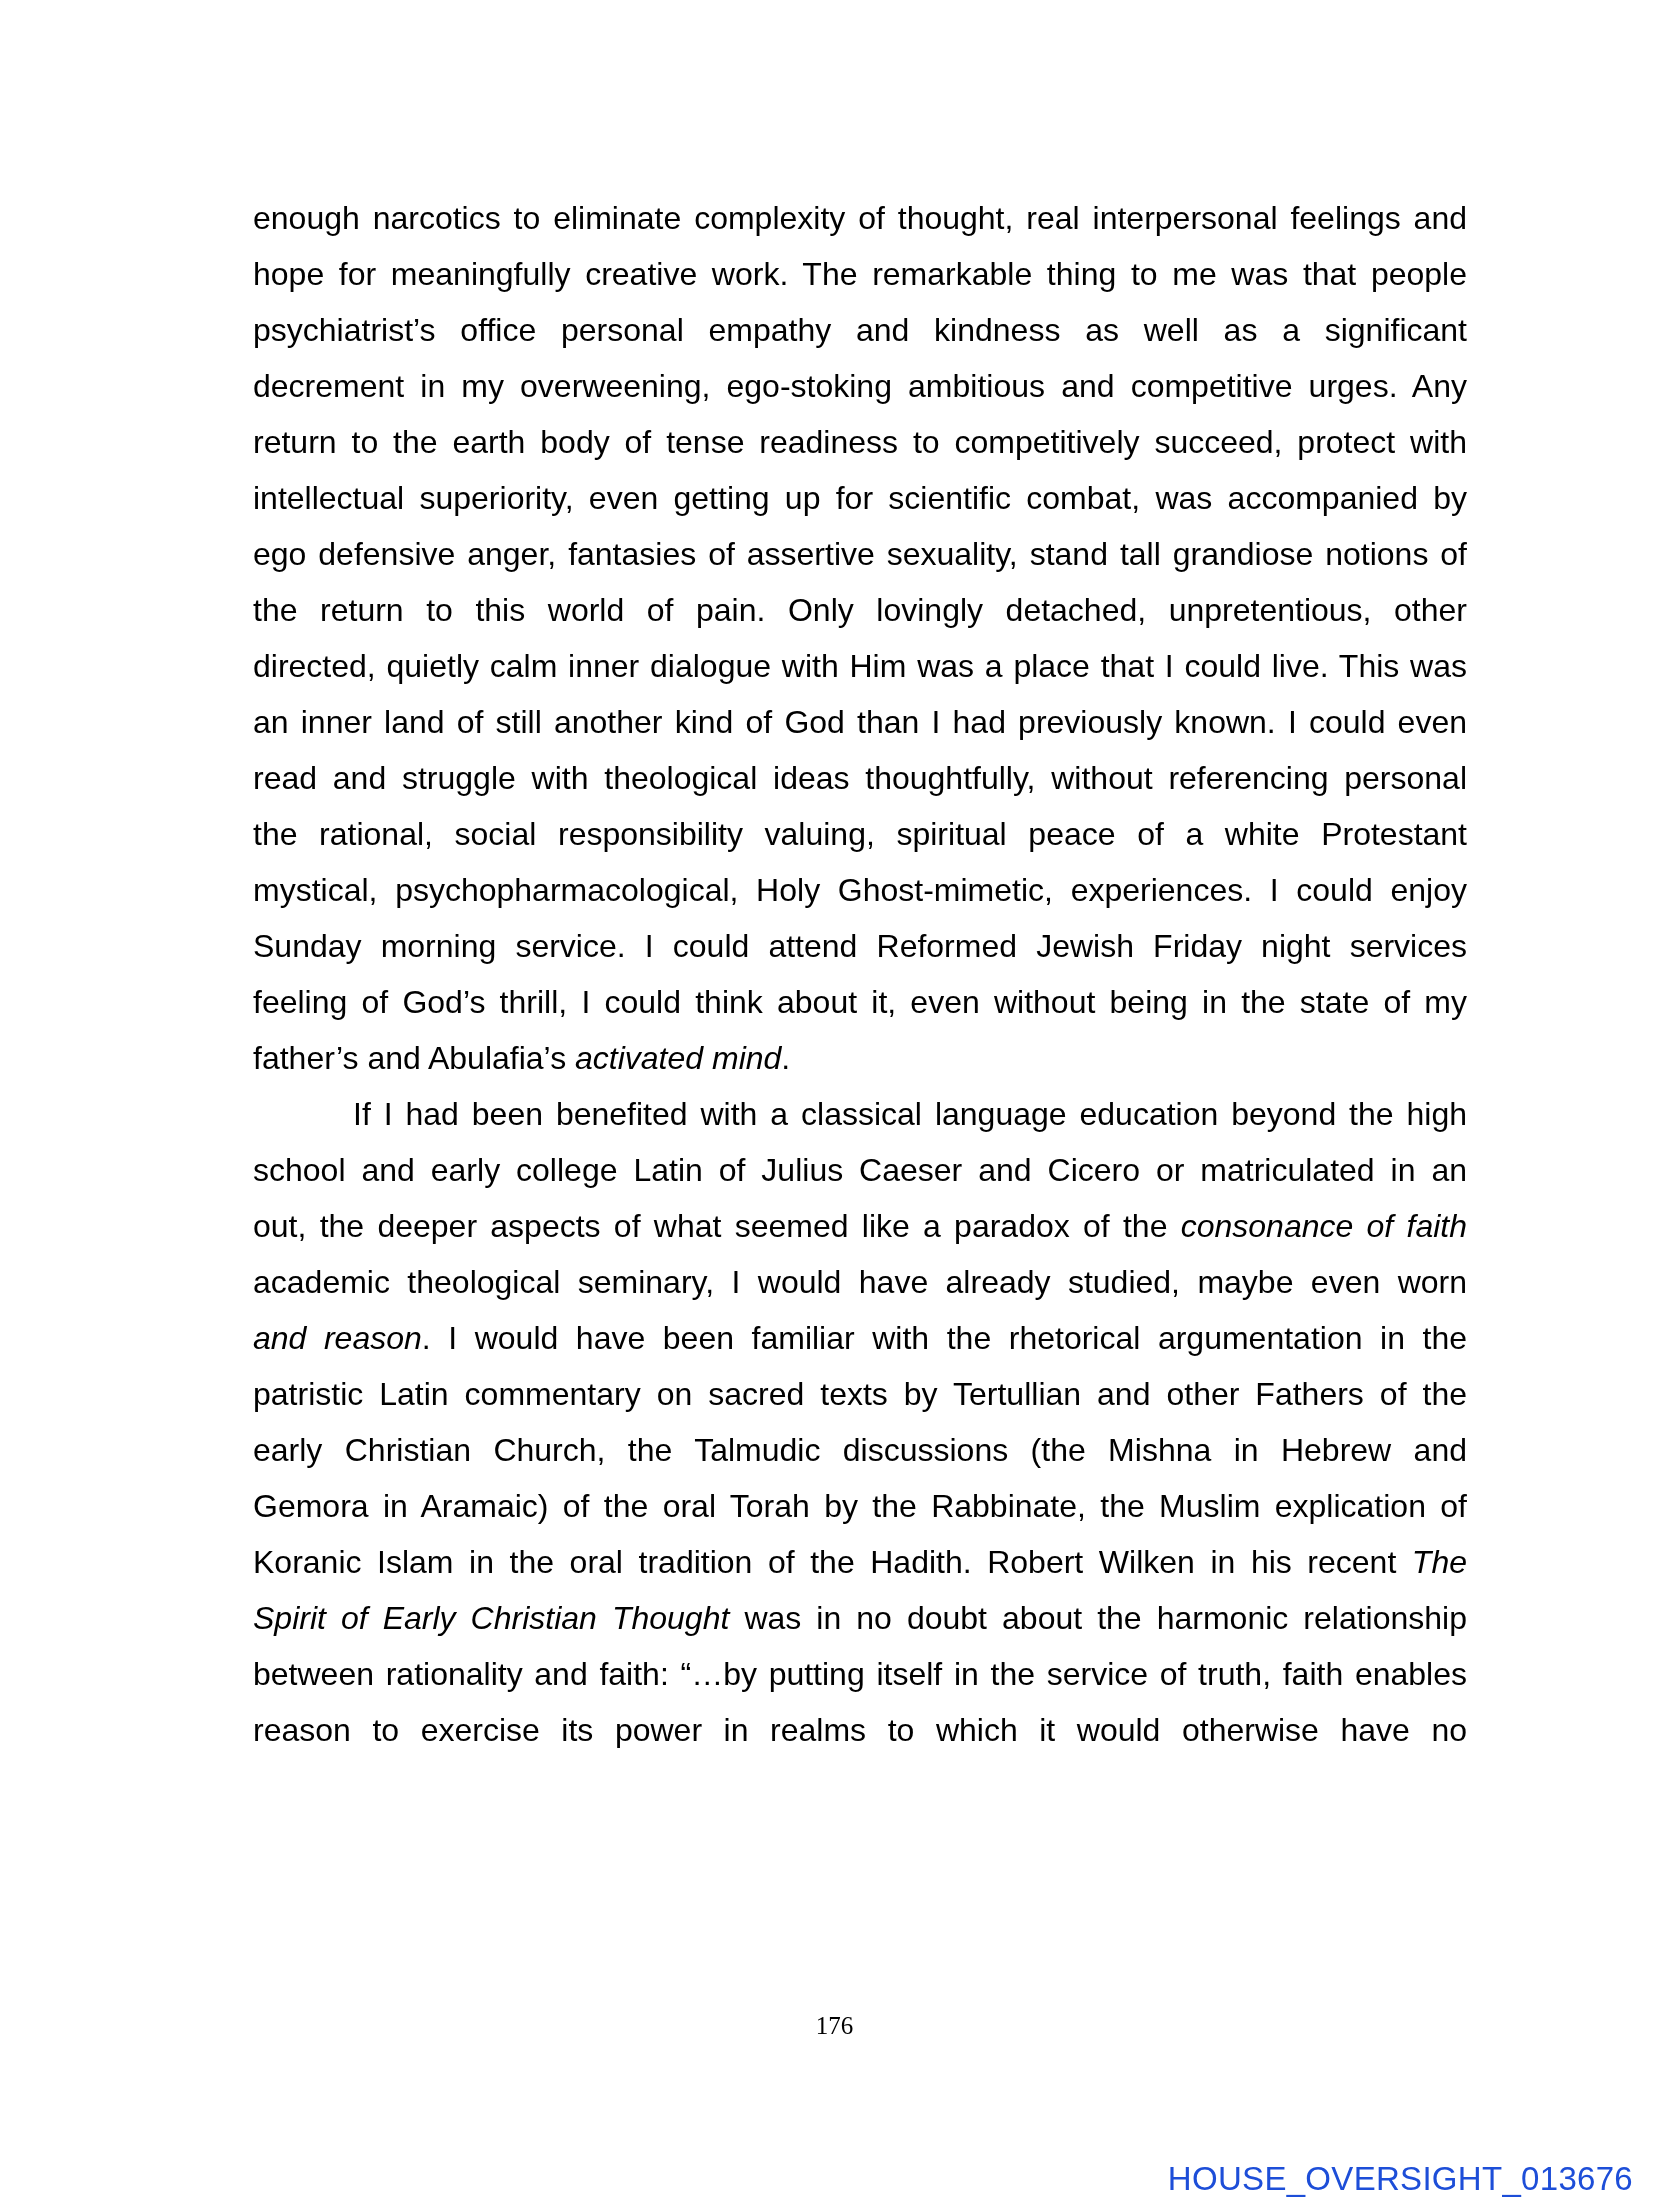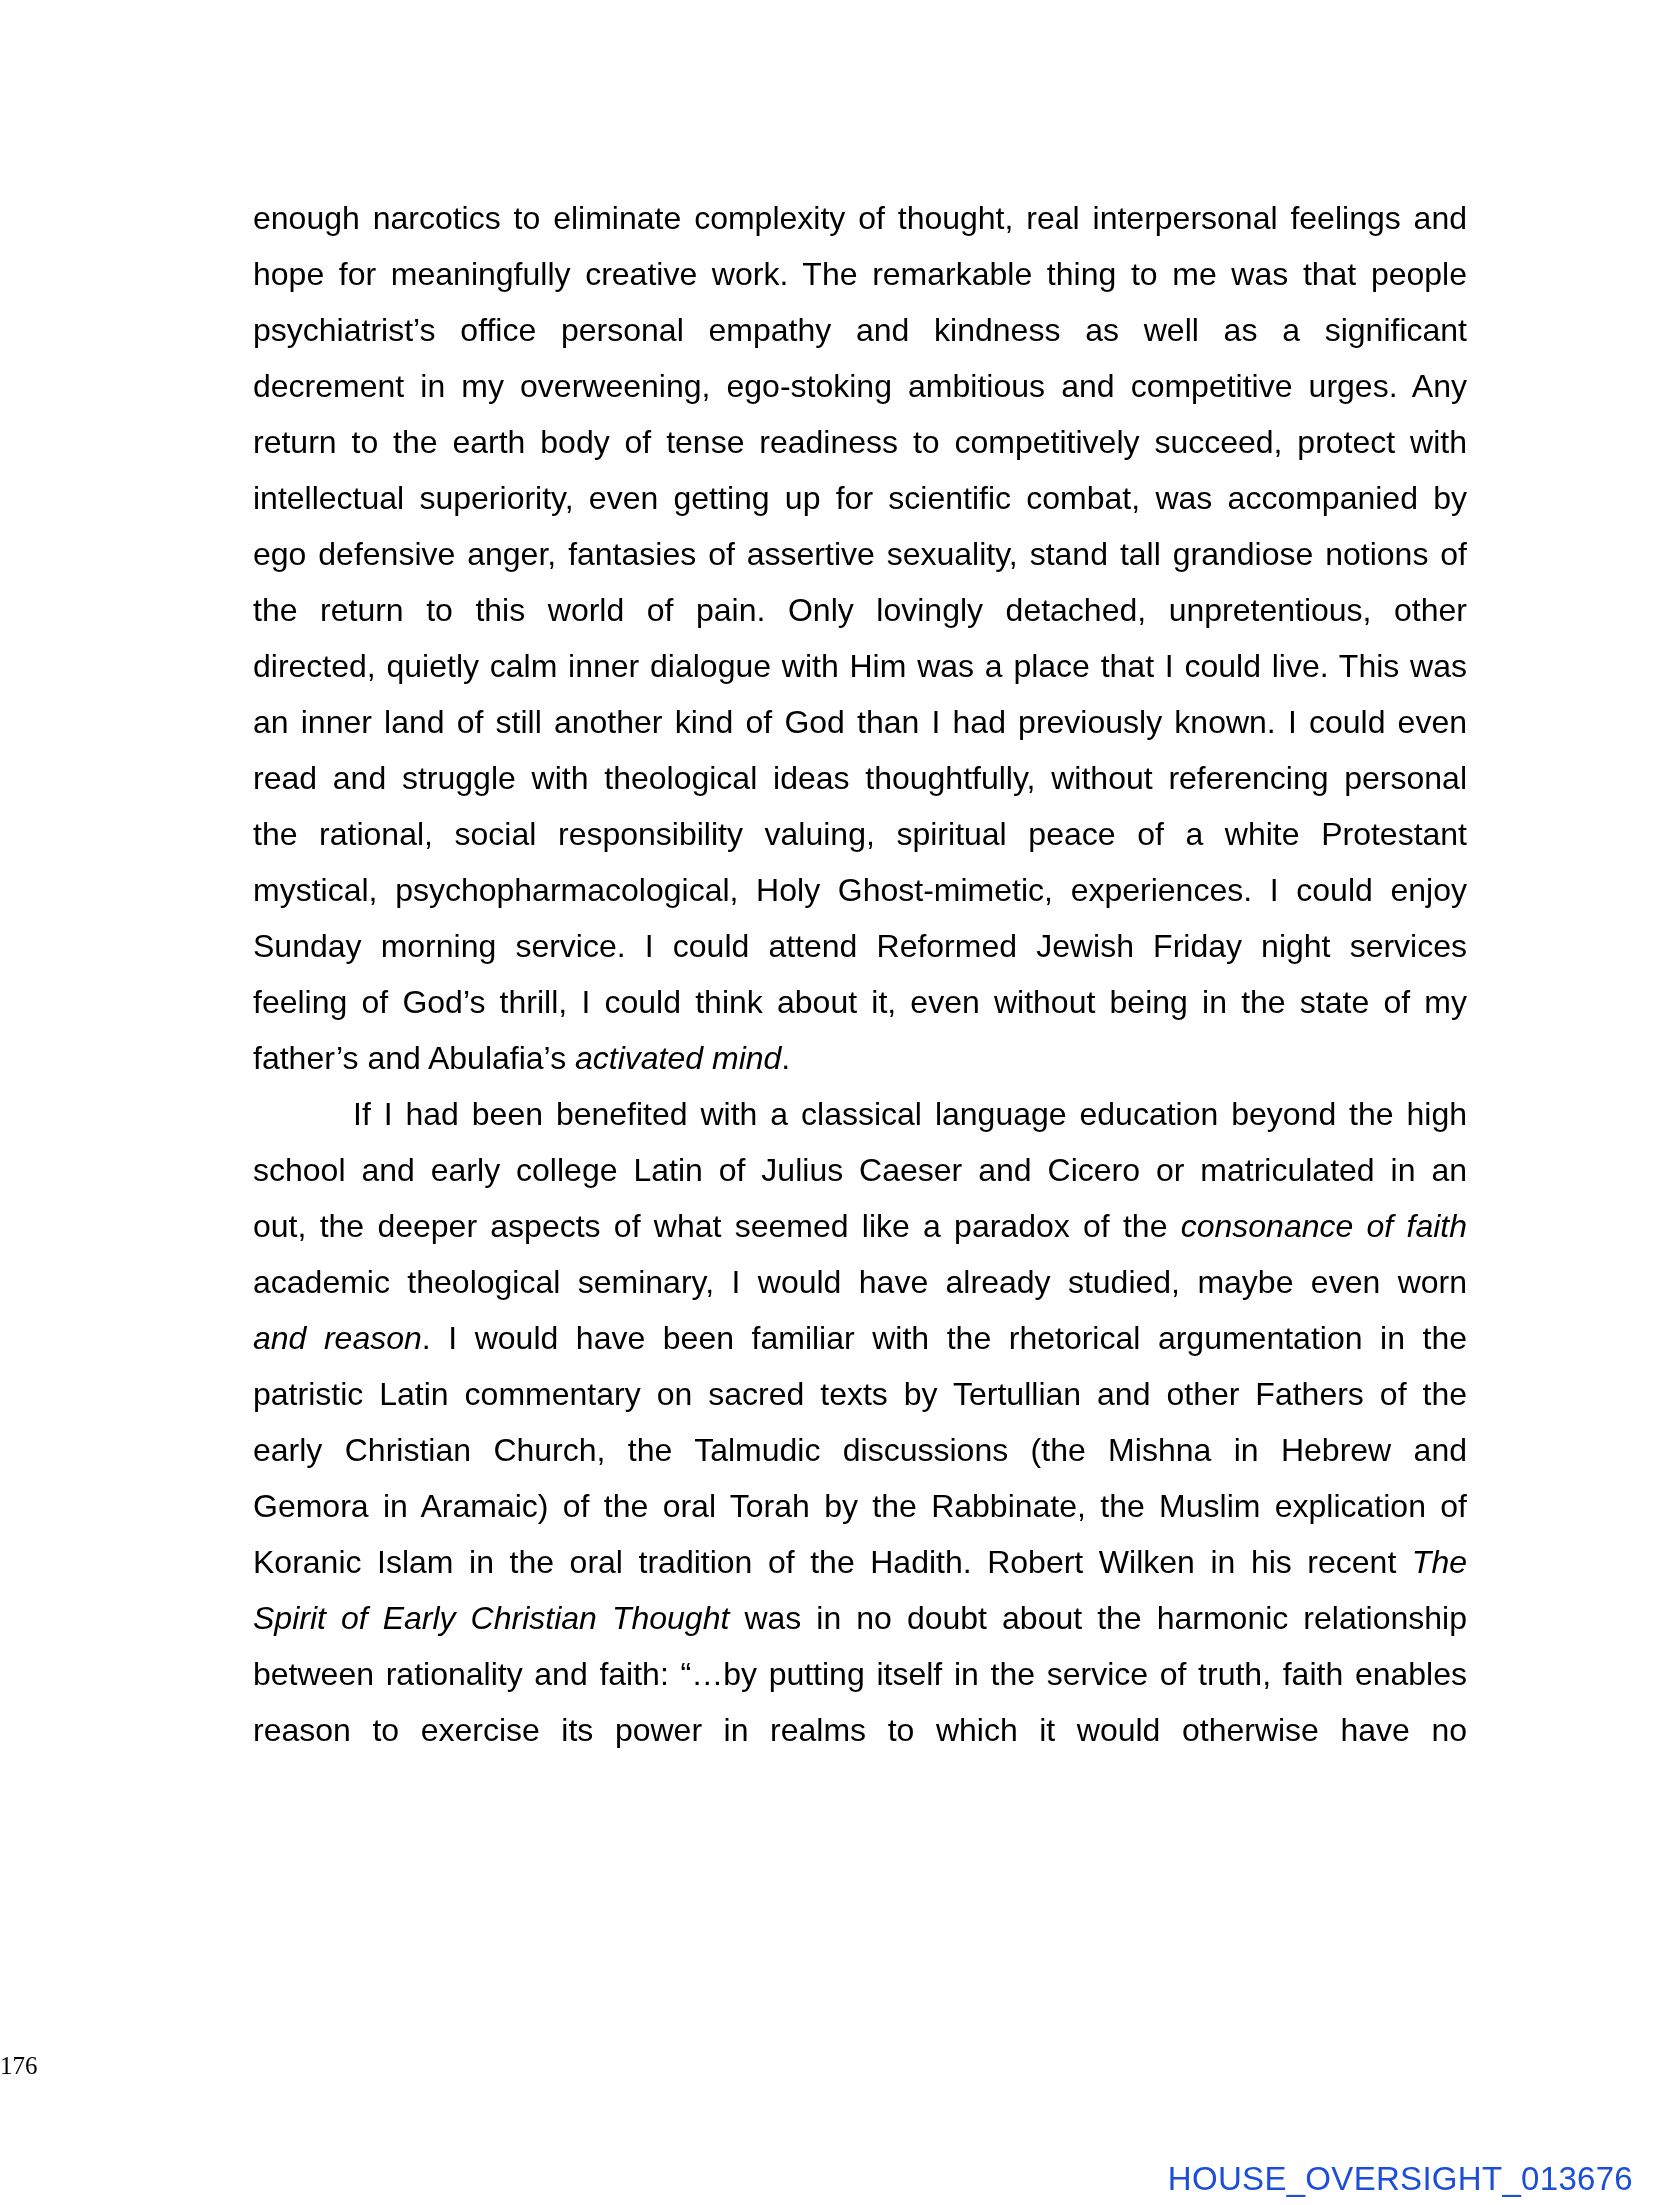--- a/index.html
+++ b/index.html
@@ -47,25 +47,24 @@
       padding-left: 100px;
     }
     .line em, .line i {
       font-style: italic;
     }
     .page-number {
       position: absolute;
       left: 0;
       width: 1669px;
       top: 2012px;
-      text-align: left;
+      text-align: center;
       font-family: "Liberation Serif", serif;
       font-size: 25px;
       color: #000000;
-      margin-top: 40px;
     }
     .bates {
       position: absolute;
       right: 36px;
       top: 2160px;
       font-family: "Liberation Sans", sans-serif;
       font-size: 33px;
       letter-spacing: 0.3px;
       color: #1d4ed8;
     }

